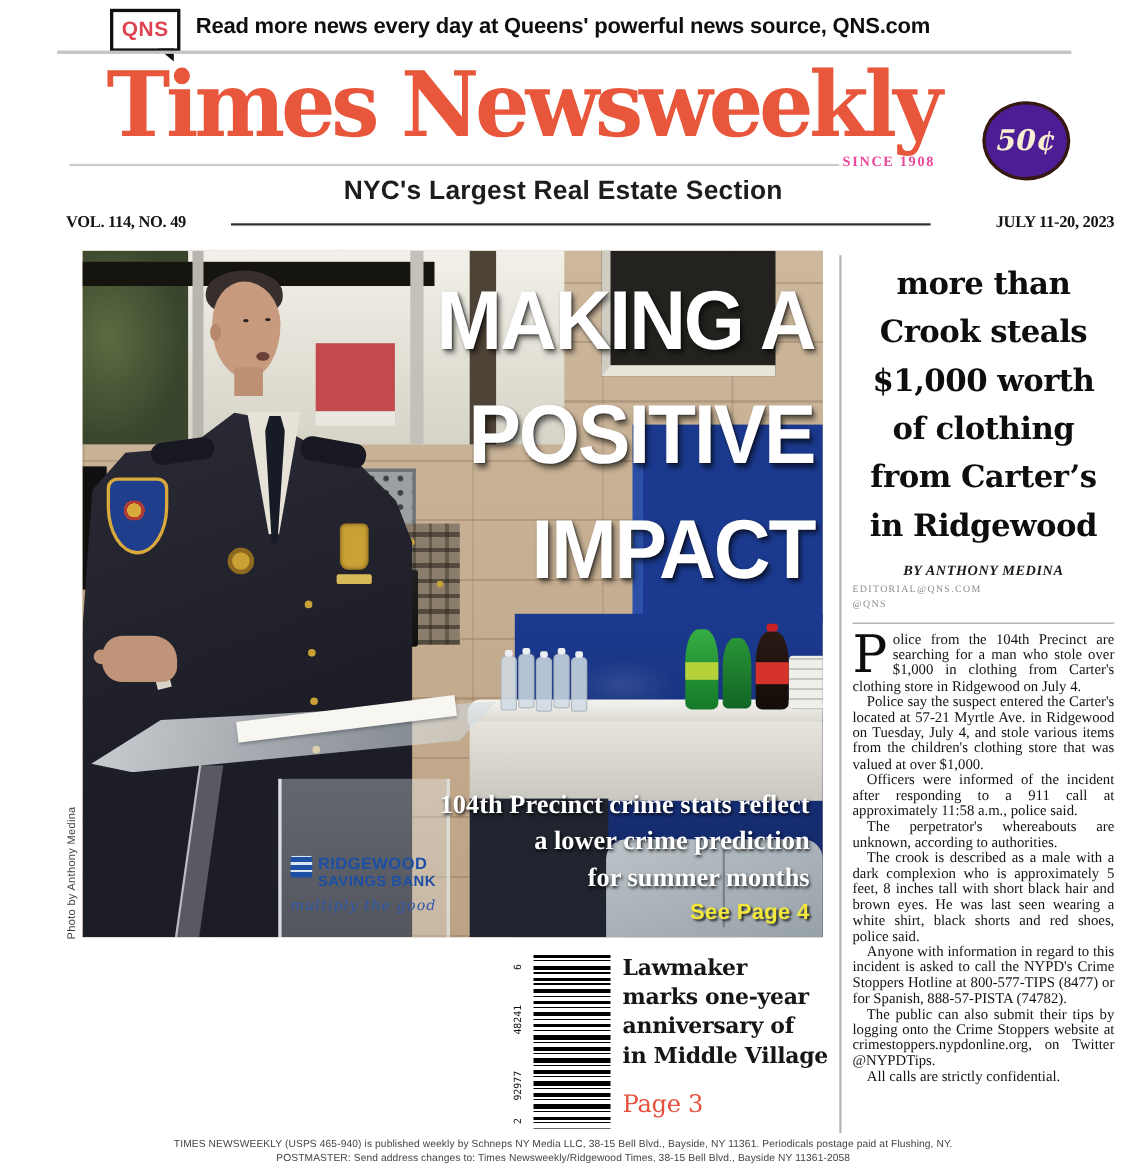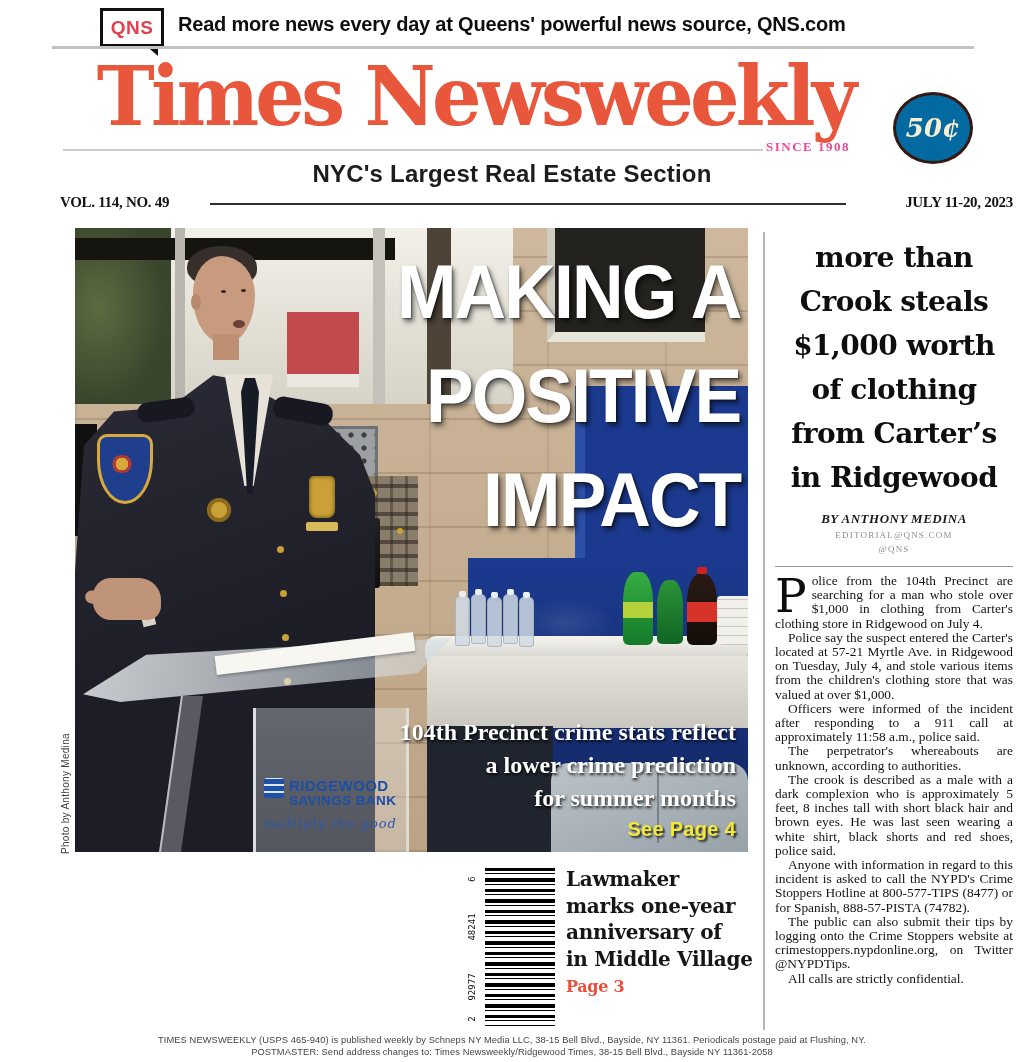--- a/index.html
+++ b/index.html
@@ -17,21 +17,21 @@
   .topbar-rule{left:52px;top:46px;width:922px;height:2.5px;background:#c2c2c2;}
 
   
   .mast-title{left:70px;top:46px;width:810px;text-align:center;
               font-family:"DejaVu Serif",serif;font-weight:bold;font-size:82px;line-height:100px;
               color:#e8563c;letter-spacing:-4px;transform:scaleX(.95);transform-origin:center;}
   .mast-rule{left:63px;top:149px;width:700px;height:1.5px;background:#cccccc;}
   .mast-since{left:700px;top:139px;width:150px;text-align:right;
               font:bold 13px "Liberation Serif",serif;color:#ec4899;letter-spacing:1.5px;}
   .price-badge{left:893px;top:92px;width:74px;height:66px;border-radius:50%;
-               background:#0369a1;border:3px solid #351911;display:flex;align-items:center;justify-content:center;
+               background:#4c1d95;border:3px solid #351911;display:flex;align-items:center;justify-content:center;
                font:italic bold 26px "DejaVu Serif",serif;color:#f9edd2;}
   .tagline{left:0;top:160px;width:1024px;text-align:center;
            font:bold 24px "Liberation Sans",sans-serif;color:#1d1d1d;letter-spacing:.2px;}
   .vol{left:60px;top:194px;font:bold 15px "Liberation Serif",serif;letter-spacing:-.3px;color:#141414;}
   .issue-date{right:11px;top:194px;font:bold 15px "Liberation Serif",serif;letter-spacing:-.3px;color:#141414;}
   .vol-rule{left:210px;top:203px;width:636px;height:2px;background:#2f2f2f;}
 
   
   .photo{left:75px;top:228px;width:673px;height:624px;overflow:hidden;
          background-color:#c7b197;
@@ -153,36 +153,36 @@
   .photo-credit{left:60px;top:688px;height:166px;writing-mode:vertical-rl;transform:rotate(180deg);
          font:10px "Liberation Sans",sans-serif;color:#3f3f3f;letter-spacing:.3px;}
 
   
   .col-divider{left:763px;top:232px;width:1.5px;height:798px;background:#b5b5b5;}
   .article{left:775px;top:236px;width:238px;}
   .a-headline{font-family:"DejaVu Serif",serif;font-weight:bold;font-size:28px;line-height:44px;
          text-align:center;color:#0e0e0e;letter-spacing:-.5px;}
   .a-byline{margin-top:11px;text-align:center;font-style:italic;font-weight:bold;font-size:13px;
          letter-spacing:.5px;color:#1a1a1a;}
-  .a-contact{text-align:center;font-size:9px;color:#8e8e8e;letter-spacing:1.2px;margin-top:3px;line-height:11px;}
+  .a-contact{text-align:left;font-size:9px;color:#8e8e8e;letter-spacing:1.2px;margin-top:3px;line-height:11px;}
   .a-rule{border-top:1.5px solid #999;margin:11px 0 7px;}
   .a-body p{margin:0;font-size:13.4px;line-height:14.2px;text-align:justify;color:#131313;}
   .a-body p + p{text-indent:13px;}
   .dropcap{float:left;font-family:"DejaVu Serif",serif;font-size:47px;line-height:39px;padding:2px 5px 0 0;color:#0c0c0c;}
 
   
   .barcode{left:485px;top:868px;width:70px;height:158px;
          background:repeating-linear-gradient(180deg,#000 0 3px,#fff 3px 5px,#000 5px 6px,#fff 6px 10px,
                     #000 10px 14px,#fff 14px 16px,#000 16px 17px,#fff 17px 21px);}
   .bdigit{width:40px;text-align:center;transform:rotate(-90deg);
          font:9px "DejaVu Sans Mono",monospace;color:#111;}
   .bd0{left:452px;top:874px;} .bd1{left:452px;top:922px;} .bd2{left:452px;top:982px;} .bd3{left:452px;top:1014px;}
   .teaser-text{left:566px;top:866px;width:200px;font-family:"DejaVu Serif",serif;font-weight:bold;
          font-size:20px;line-height:26.5px;color:#161616;letter-spacing:-.3px;}
-  .page-ref{color:#e8503c;font-size:16px;margin-top:2px;font-weight:bold;}
+  .page-ref{color:#e8503c;font-size:22px;margin-top:20px;font-weight:normal;}
 
   
   .footer{left:0;top:1034px;width:1024px;text-align:center;
          font:9.3px "Liberation Sans",sans-serif;line-height:12px;color:#454545;letter-spacing:.1px;}
 </style>
 </head>
 <body>
 
 <div class="page">
 

